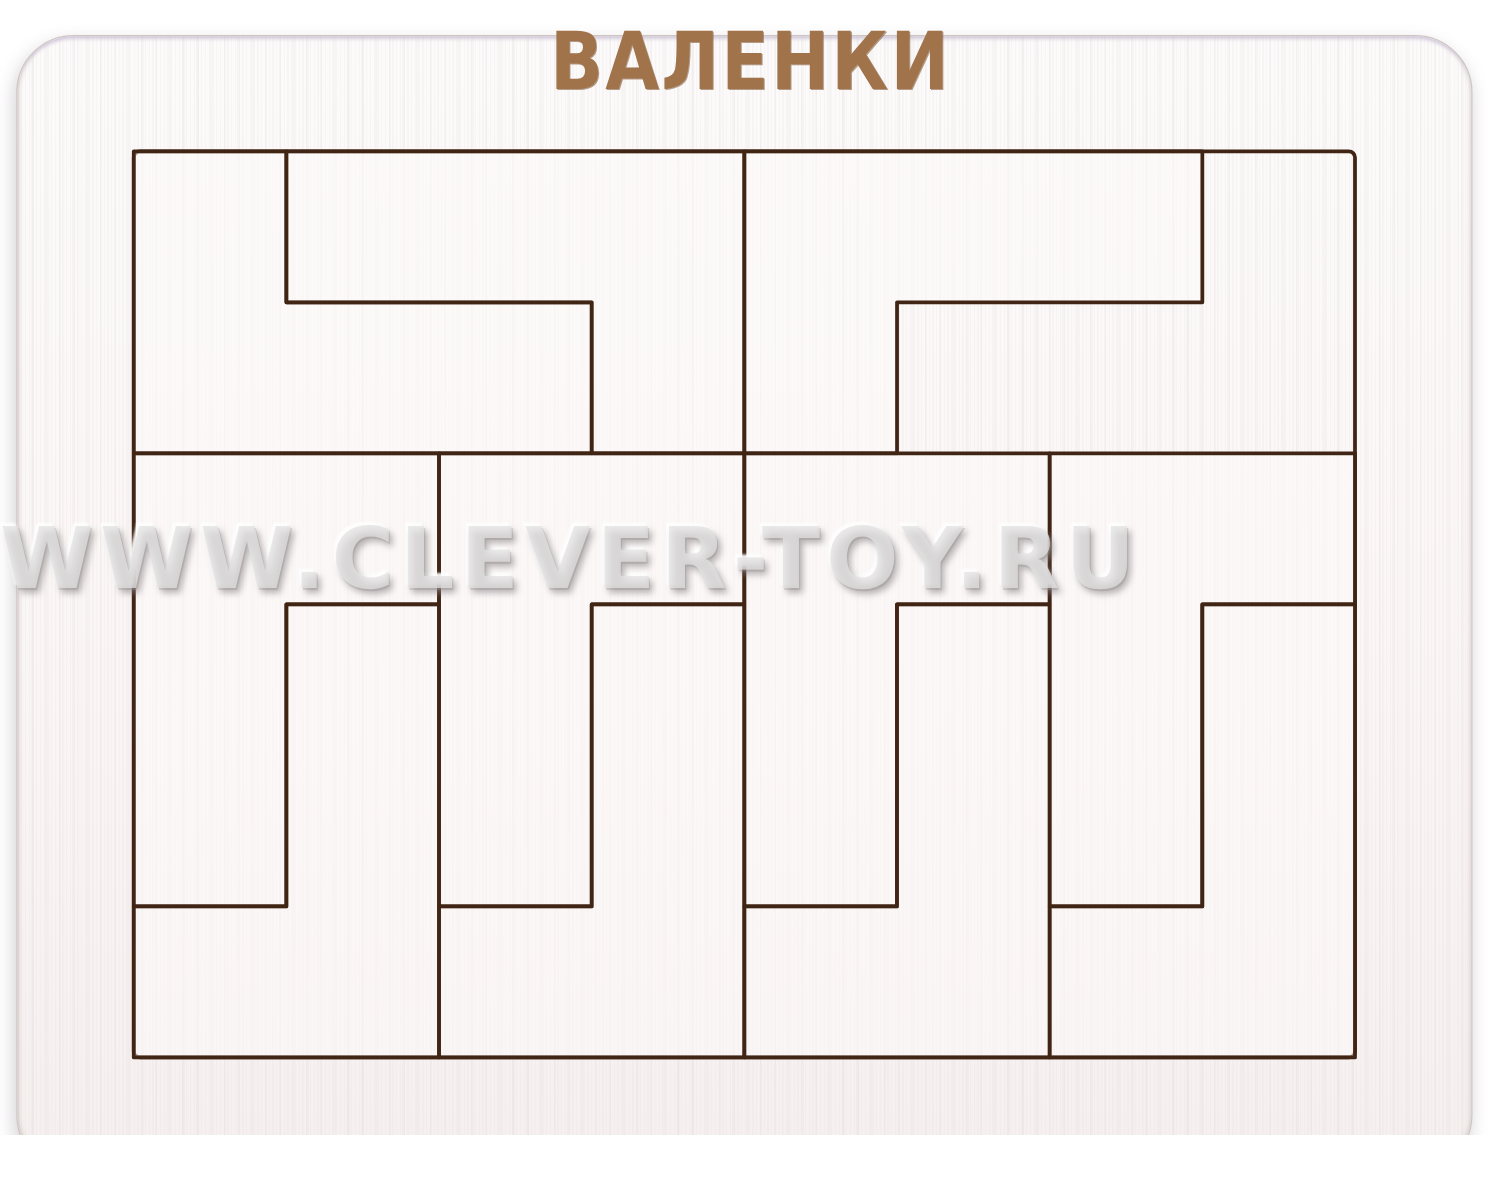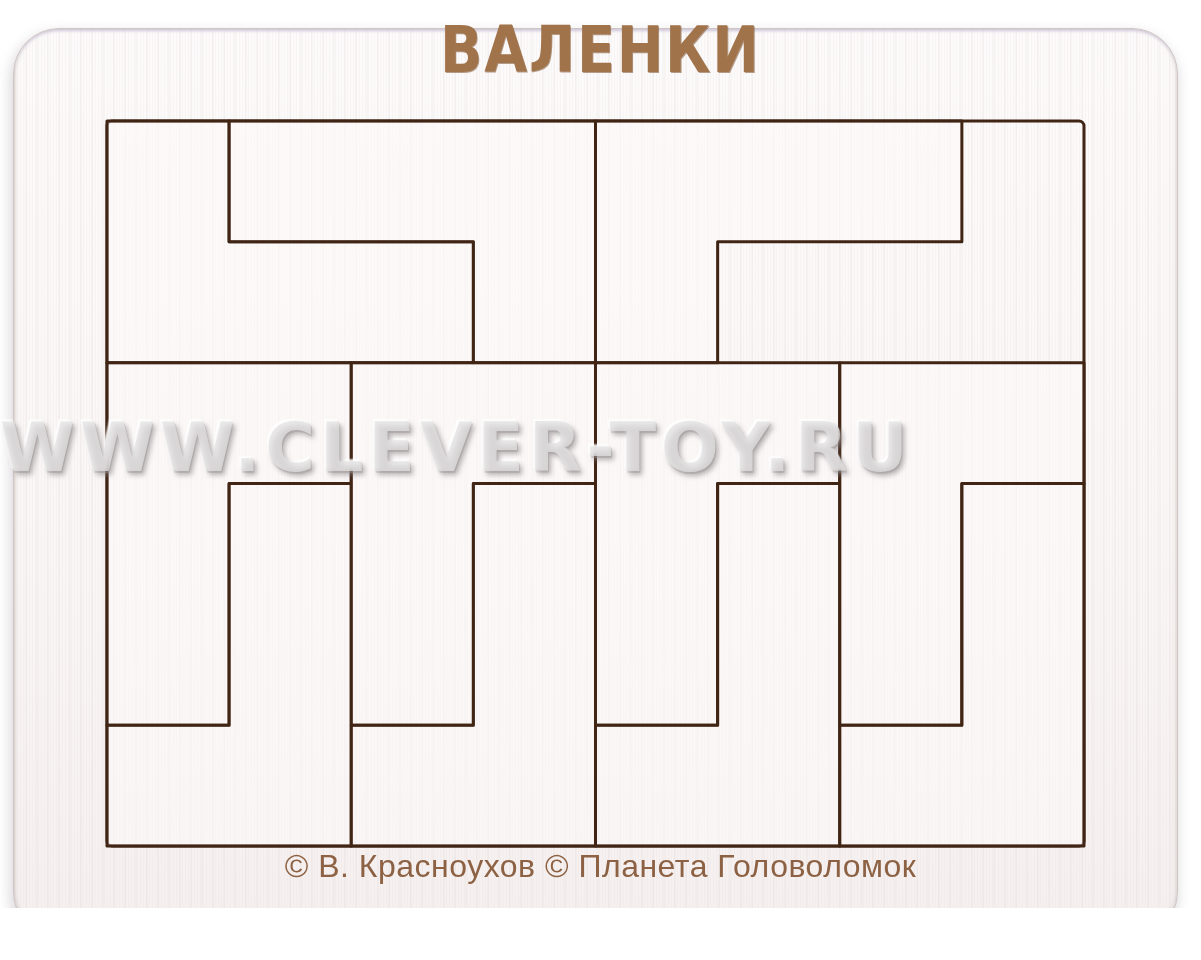--- a/index.html
+++ b/index.html
@@ -100,15 +100,14 @@
         <polygon points="473.375,483.49989999999997 595.5,483.49989999999997 595.5,845.9997999999999 351.25,845.9997999999999 351.25,725.1664999999999 473.375,725.1664999999999" fill="rgba(253,250,249,0.55)" stroke="#402515" stroke-width="3" stroke-linejoin="round"></polygon>
         <polygon points="595.5,362.6666 839.75,362.6666 839.75,483.49989999999997 717.625,483.49989999999997 717.625,725.1664999999999 595.5,725.1664999999999" fill="rgba(253,250,249,0.55)" stroke="#402515" stroke-width="3" stroke-linejoin="round"></polygon>
         <polygon points="717.625,483.49989999999997 839.75,483.49989999999997 839.75,845.9997999999999 595.5,845.9997999999999 595.5,725.1664999999999 717.625,725.1664999999999" fill="rgba(253,250,249,0.55)" stroke="#402515" stroke-width="3" stroke-linejoin="round"></polygon>
         <polygon points="839.75,362.6666 1084,362.6666 1084,483.49989999999997 961.875,483.49989999999997 961.875,725.1664999999999 839.75,725.1664999999999" fill="rgba(253,250,249,0.55)" stroke="#402515" stroke-width="3" stroke-linejoin="round"></polygon>
         <polygon points="961.875,483.49989999999997 1084,483.49989999999997 1084,845.9997999999999 839.75,845.9997999999999 839.75,725.1664999999999 961.875,725.1664999999999" fill="rgba(253,250,249,0.55)" stroke="#402515" stroke-width="3" stroke-linejoin="round"></polygon>
       </g>
   </svg>
 
   <div class="watermark" style="color: rgba(227, 225, 226, 0.75);">WWW.CLEVER-TOY.RU</div>
 
-  <div class="copyright" style="color: rgb(141, 98, 68);">© В. Красноухов © Планета Головоломок</div>
 
 </div>
 
 </body></html>

